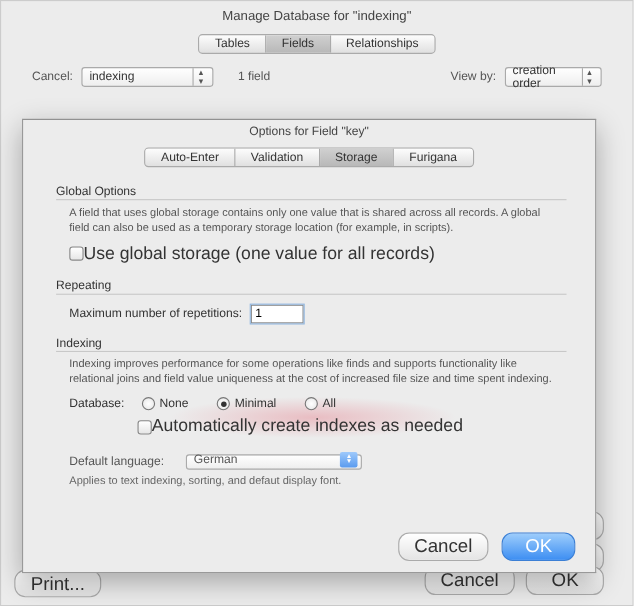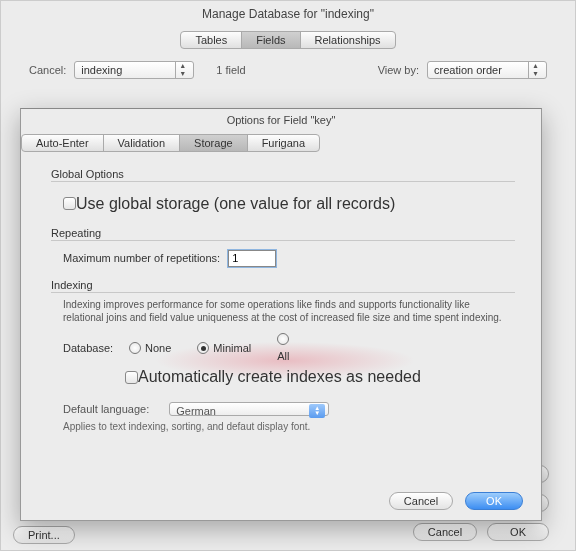--- a/index.html
+++ b/index.html
@@ -99,21 +99,21 @@
   position: absolute;
   right: 26px;
   display: flex;
   gap: 10px;
 }
 .mac-btn {
   border: 1px solid #aaa;
   border-radius: 10px;
   background: linear-gradient(#fff, #e4e4e4);
   padding: 2px 14px;
-  font-size: 11px;
+  font-size: 17px;
   color: #333;
 }
 .mac-btn.primary {
   background: linear-gradient(#9dcdfc, #3d8ef2);
   border-color: #3b7fd5;
   color: #fff;
   font-weight: 500;
   padding: 2px 20px;
 }
 
@@ -128,21 +128,21 @@
   border: 1px solid #999;
   border-top-color: #888;
   box-shadow: 0 8px 24px rgba(0,0,0,0.3);
 }
 .dialog-title {
   text-align: center;
   padding: 5px 0;
   font-size: 11px;
   color: #444;
 }
-.dialog-tabs { display: flex; padding: 3px 0 10px; }
+.dialog-tabs { display: flex; justify-content: center; padding: 3px 0 10px; }
 .content {
   padding: 0 26px 0 30px;
 }
 .section-title {
   font-size: 11px;
   color: #333;
   margin-top: 6px;
   border-bottom: 1px solid #c8c8c8;
   padding-bottom: 1px;
 }
@@ -206,31 +206,31 @@
   align-items: center;
   justify-content: center;
 }
 .radio.checked::after {
   content: "";
   width: 5px; height: 5px;
   background: #333;
   border-radius: 50%;
 }
 .radio-opt { display: inline-flex; align-items: center; gap: 4px; margin-right: 22px; }
-.radio-opt:last-child{margin-right:6px;flex-direction:column;}
+.radio-opt:last-child{margin-right:6px;}
 .lang-row {
   display: flex;
   align-items: center;
   gap: 20px;
   margin-top: 10px;
   font-size: 11px;
 }
 .lang-select {
   display: inline-flex;
-  align-items: flex-start;
+  align-items: flex-end;
   width: 160px;
   border: 1px solid #aaa;
   border-radius: 3px;
   background: linear-gradient(#fff, #eee);
   padding: 1px 3px 1px 6px;
   height: 14px;
 }
 .lang-select .bluecap {
   margin-left: auto;
   width: 16px;
@@ -273,21 +273,21 @@
   </div>
   <div class="bg-toolbar">
     <span class="lbl">Cancel:</span>
     <span class="mac-select" style="width:120px">
       <span>indexing</span>
       <span class="endcap">▴<br>▾</span>
     </span>
     <span class="lbl" style="margin-left:14px">1 field</span>
     <span style="flex:1"></span>
     <span class="lbl">View by:</span>
-    <span class="mac-select" style="width:120px">
+    <span class="mac-select" style="width:88px">
       <span>creation order</span>
       <span class="endcap">▴<br>▾</span>
     </span>
   </div>
 
   <div class="bg-btnrow" style="top:464px">
     <span class="mac-btn">Options...</span>
   </div>
   <div class="bg-btnrow" style="top:493px">
     <span class="mac-btn" style="padding:2px 17px">Copy</span>
@@ -309,20 +309,21 @@
       <div class="tab-btn">Auto-Enter</div>
       <div class="tab-btn">Validation</div>
       <div class="tab-btn selected">Storage</div>
       <div class="tab-btn">Furigana</div>
     </div>
   </div>
 
   <div class="content">
     <div class="section-title">Global Options</div>
     <div class="section-body">
+      <div>A field that uses global storage contains only one value that is shared across all records.  A global field can also be used as a temporary storage location (for example, in scripts).</div>
       <div class="checkbox-row">
         <span class="mac-check"></span>
         <span>Use global storage (one value for all records)</span>
       </div>
     </div>
 
     <div class="section-title">Repeating</div>
     <div class="section-body">
       <div class="rep-row">
         <span>Maximum number of repetitions:</span>

